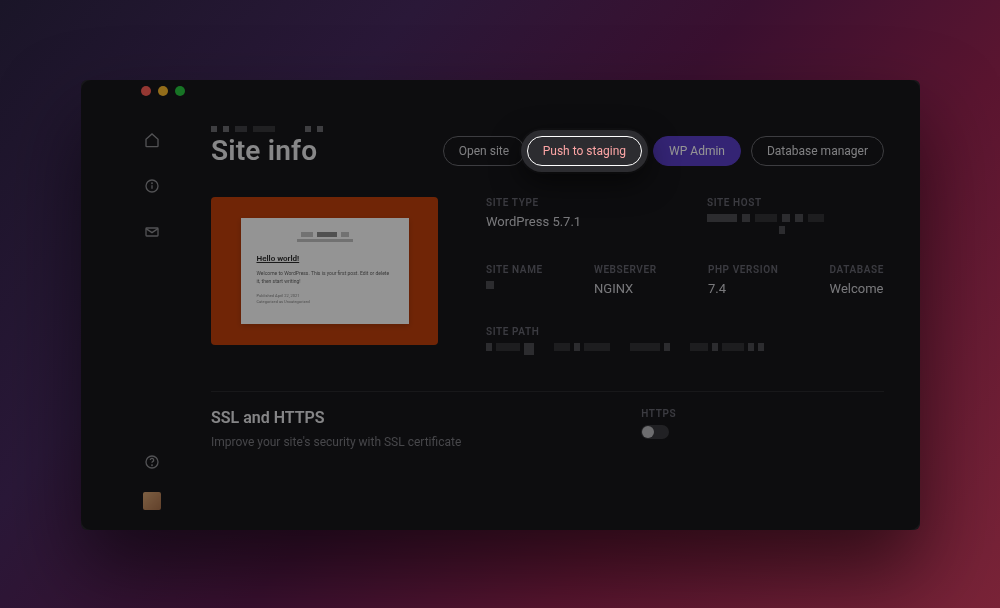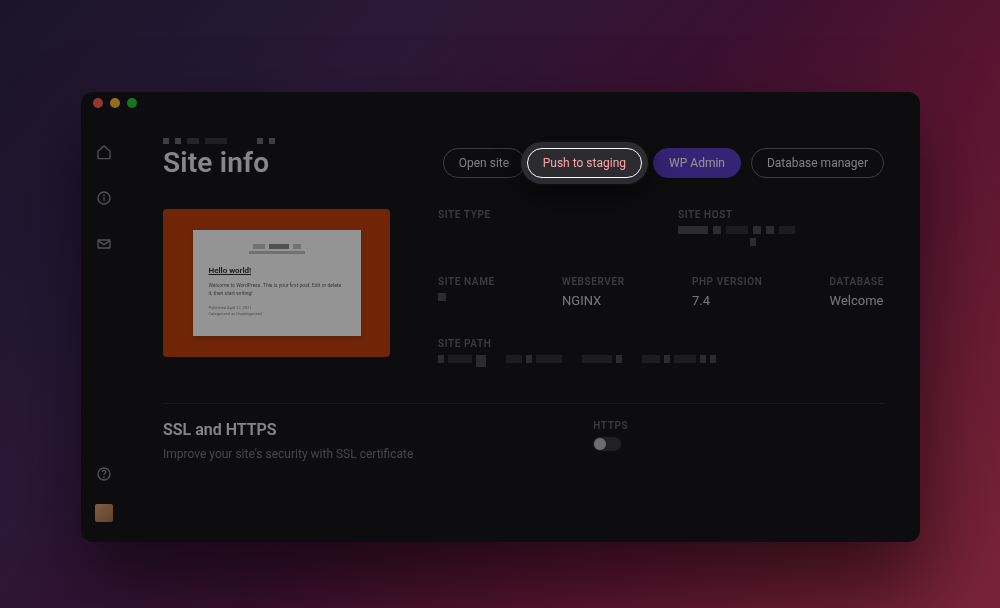--- a/index.html
+++ b/index.html
@@ -3,24 +3,24 @@
   <meta charset="utf-8">
   <style>
     * { margin: 0; padding: 0; box-sizing: border-box; }
     body {
       width: 1000px; height: 608px;
       background: linear-gradient(130deg, #1a1528 0%, #2a1838 28%, #3a1030 50%, #5a1530 70%, #7a2438 100%);
       font-family: -apple-system, BlinkMacSystemFont, "Segoe UI", Roboto, sans-serif;
       position: relative; overflow: hidden;
     }
     .app-window {
-      position: absolute; top: 92px; left: 81px; width: 839px; height: 450px;
-      background: #17171a; border-radius: 12px;
+      position: absolute; top: 80px; left: 81px; width: 839px; height: 450px;
+      background: #17171a; border-radius: 6px;
       box-shadow: 0 40px 80px rgba(0,0,0,0.55);
-      overflow: hidden; display: flex; flex-direction: column;
+      overflow: hidden; display: flex; flex-direction: column; padding-left: 48px;
     }
     .overlay-dim {
       position: absolute; inset: 0; background: rgba(0,0,0,0.42);
       border-radius: 10px; pointer-events: none; z-index: 5;
     }
     .titlebar {
       height: 22px; display: flex; align-items: center; padding-left: 12px; gap: 7px;
     }
     .tl-dot { width: 10px; height: 10px; border-radius: 50%; }
     .tl-close { background: #ff5f57; }
@@ -61,21 +61,21 @@
     .preview-page {
       width: 168px; height: 106px; background:#ffffff; box-shadow:0 2px 6px rgba(0,0,0,0.18);
       padding: 14px 16px;
     }
     .pv-top { display:flex; justify-content:center; gap:4px; margin-bottom:2px; }
     .pv-blk { background:#8a8a8a; height:5px; }
     .pv-sub { height:3px; width:56px; background:#c3c3c3; margin:0 auto 12px; }
     .pv-h { font-size:8px; color:#2b2b2b; text-decoration:underline; margin-bottom:6px; font-weight:600; }
     .pv-p { font-size:5px; color:#666; line-height:1.6; margin-bottom:8px; }
     .pv-meta { font-size:4px; color:#888; line-height:1.6; }
-    .info-grid { flex:1; display:grid; grid-template-columns: repeat(4, auto); gap: 30px 40px; align-content:start; justify-content:space-between; }
+    .info-grid { flex:1; display:grid; grid-template-columns: repeat(4, auto); gap: 30px 21px; align-content:start; justify-content:space-between; }
     .info-grid.row1 { grid-template-columns: 200px 1fr; margin-bottom:30px; }
     .info-block { min-width:0; }
     .info-label { color:#666670; font-size:10px; font-weight:600; letter-spacing:0.6px; text-transform:uppercase; margin-bottom:6px; }
     .info-value { color:#cfcfd4; font-size:13px; font-weight:400; }
     .redact-row { display:flex; gap:5px; align-items:flex-start; flex-wrap:wrap; }
     .rsq { background:#4d4d52; height:8px; }
     .site-path { margin-top: 30px; }
     .site-path .redact-row { gap: 20px; }
     .path-seg { display:flex; gap:4px; }
     .divider { height:1px; background:#2a2a2e; margin: 36px 0 16px; }
@@ -169,20 +169,21 @@
             <div class="pv-p">Welcome to WordPress. This is your first post. Edit or delete it, then start writing!</div>
             <div class="pv-meta">Published April 22, 2021</div>
             <div class="pv-meta">Categorized as Uncategorized</div>
           </div>
         </div>
 
         <div class="info-col">
           <div class="info-grid row1">
             <div class="info-block">
               <div class="info-label">SITE TYPE</div>
+              <div class="info-value">WordPress 5.7.1</div>
             </div>
             <div class="info-block">
               <div class="info-label">SITE HOST</div>
               <div class="redact-row">
                 <span class="rsq" style="width:30px"></span>
                   <span class="rsq" style="width:8px"></span>
                 <span class="rsq" style="width:22px;opacity:.5"></span>
                   <span class="rsq" style="width:8px"></span>
                 <span class="rsq" style="width:8px"></span>
                   <span class="rsq" style="width:16px;opacity:.5"></span>

